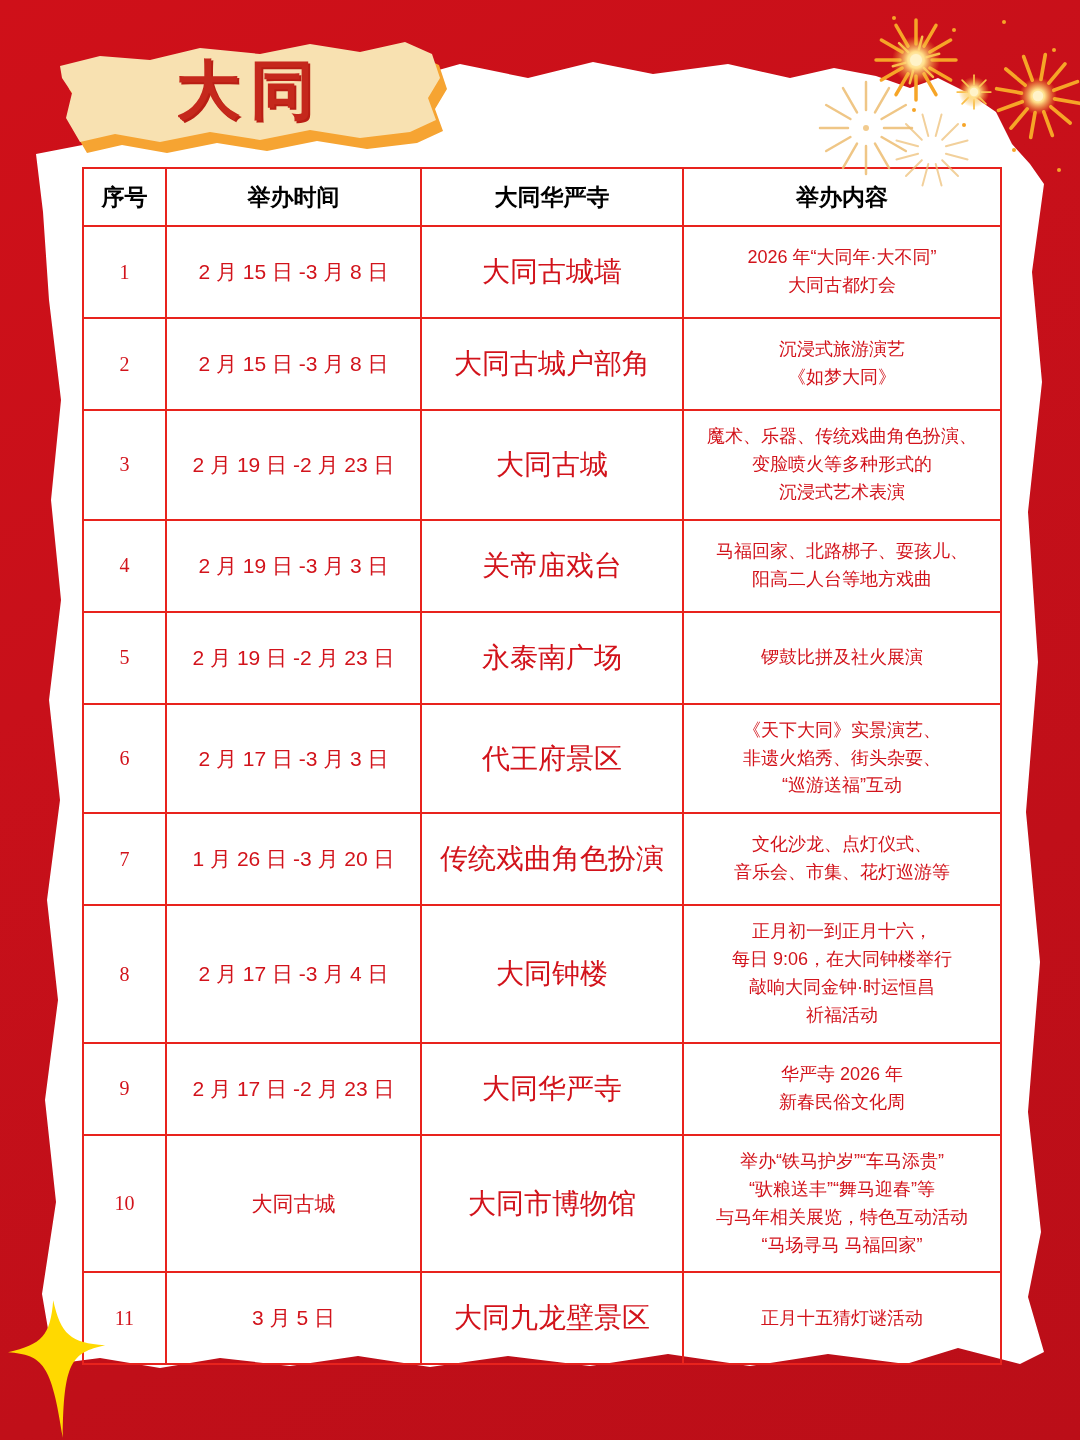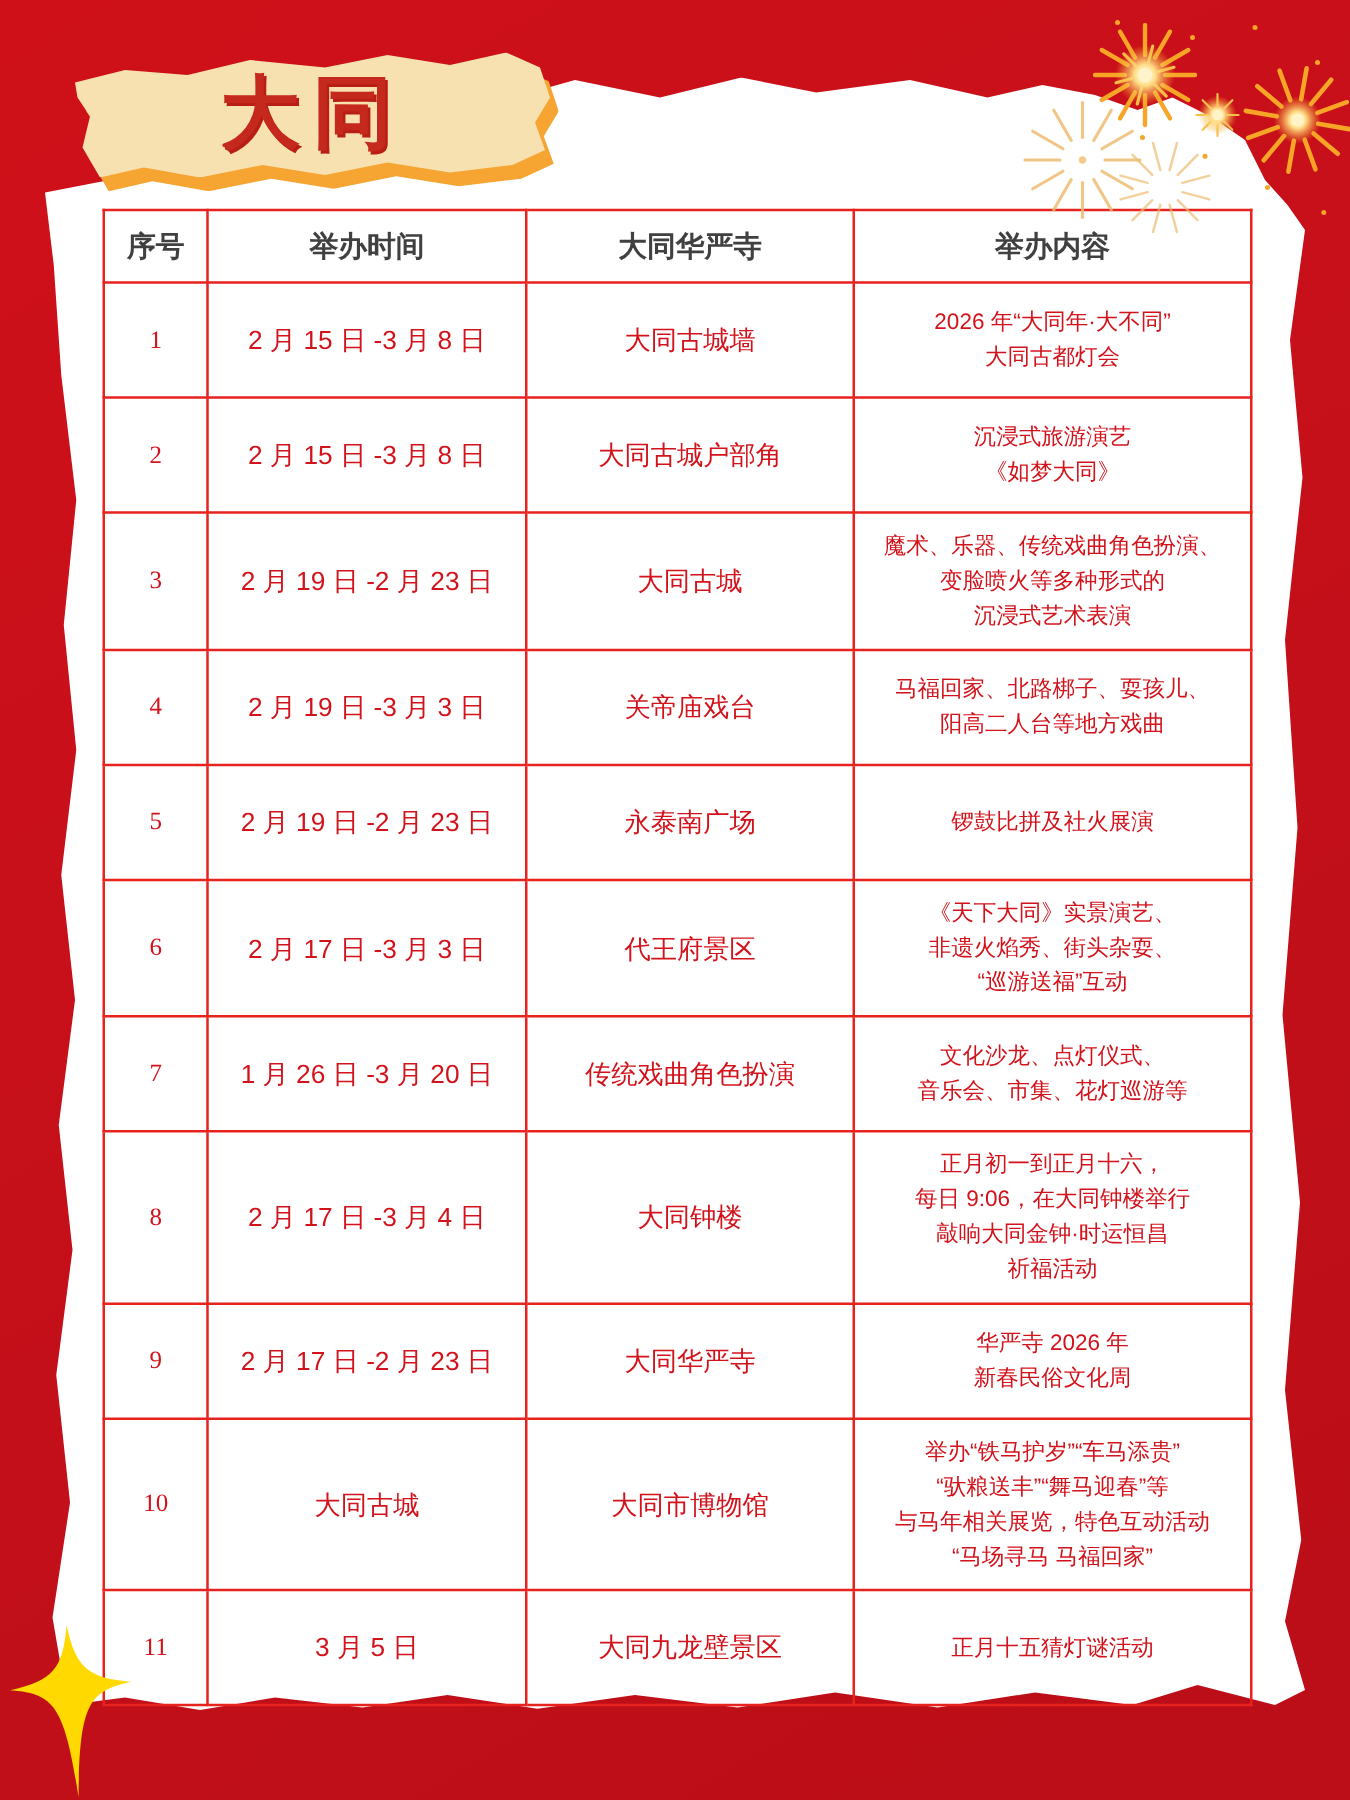--- a/index.html
+++ b/index.html
@@ -56,27 +56,27 @@
   .event-table{
     position:absolute;left:82px;top:167px;width:918px;z-index:2;
     border-collapse:collapse;table-layout:fixed;
     color:#d2131b;
   }
   .event-table td,.event-table th{
     border:2px solid #e8231d;text-align:center;vertical-align:middle;
     padding:12px 6px;
   }
   .event-table th{
-    font-size:23px;font-weight:bold;height:32px;color:#404040;
+    font-size:23px;font-weight:bold;height:32px;color:#000000;
     font-family:"Liberation Sans", sans-serif;
   }
   .event-table td{height:66px;}
   .cell-num{font-size:20px;font-family:"Liberation Serif", serif;}
   .cell-time{font-size:21px;font-family:Liberation Sans, sans-serif;}
-  .cell-place{font-size:21px;margin-left:42px;}
+  .cell-place{font-size:28px;margin-left:42px;}
   .cell-content{font-size:18px;line-height:1.55;white-space:pre-line;}
 </style>
 </head>
 <body>
 
 <div class="stage">
 
   <div class="paper"></div>
 
   <div class="sticker-wrap">

